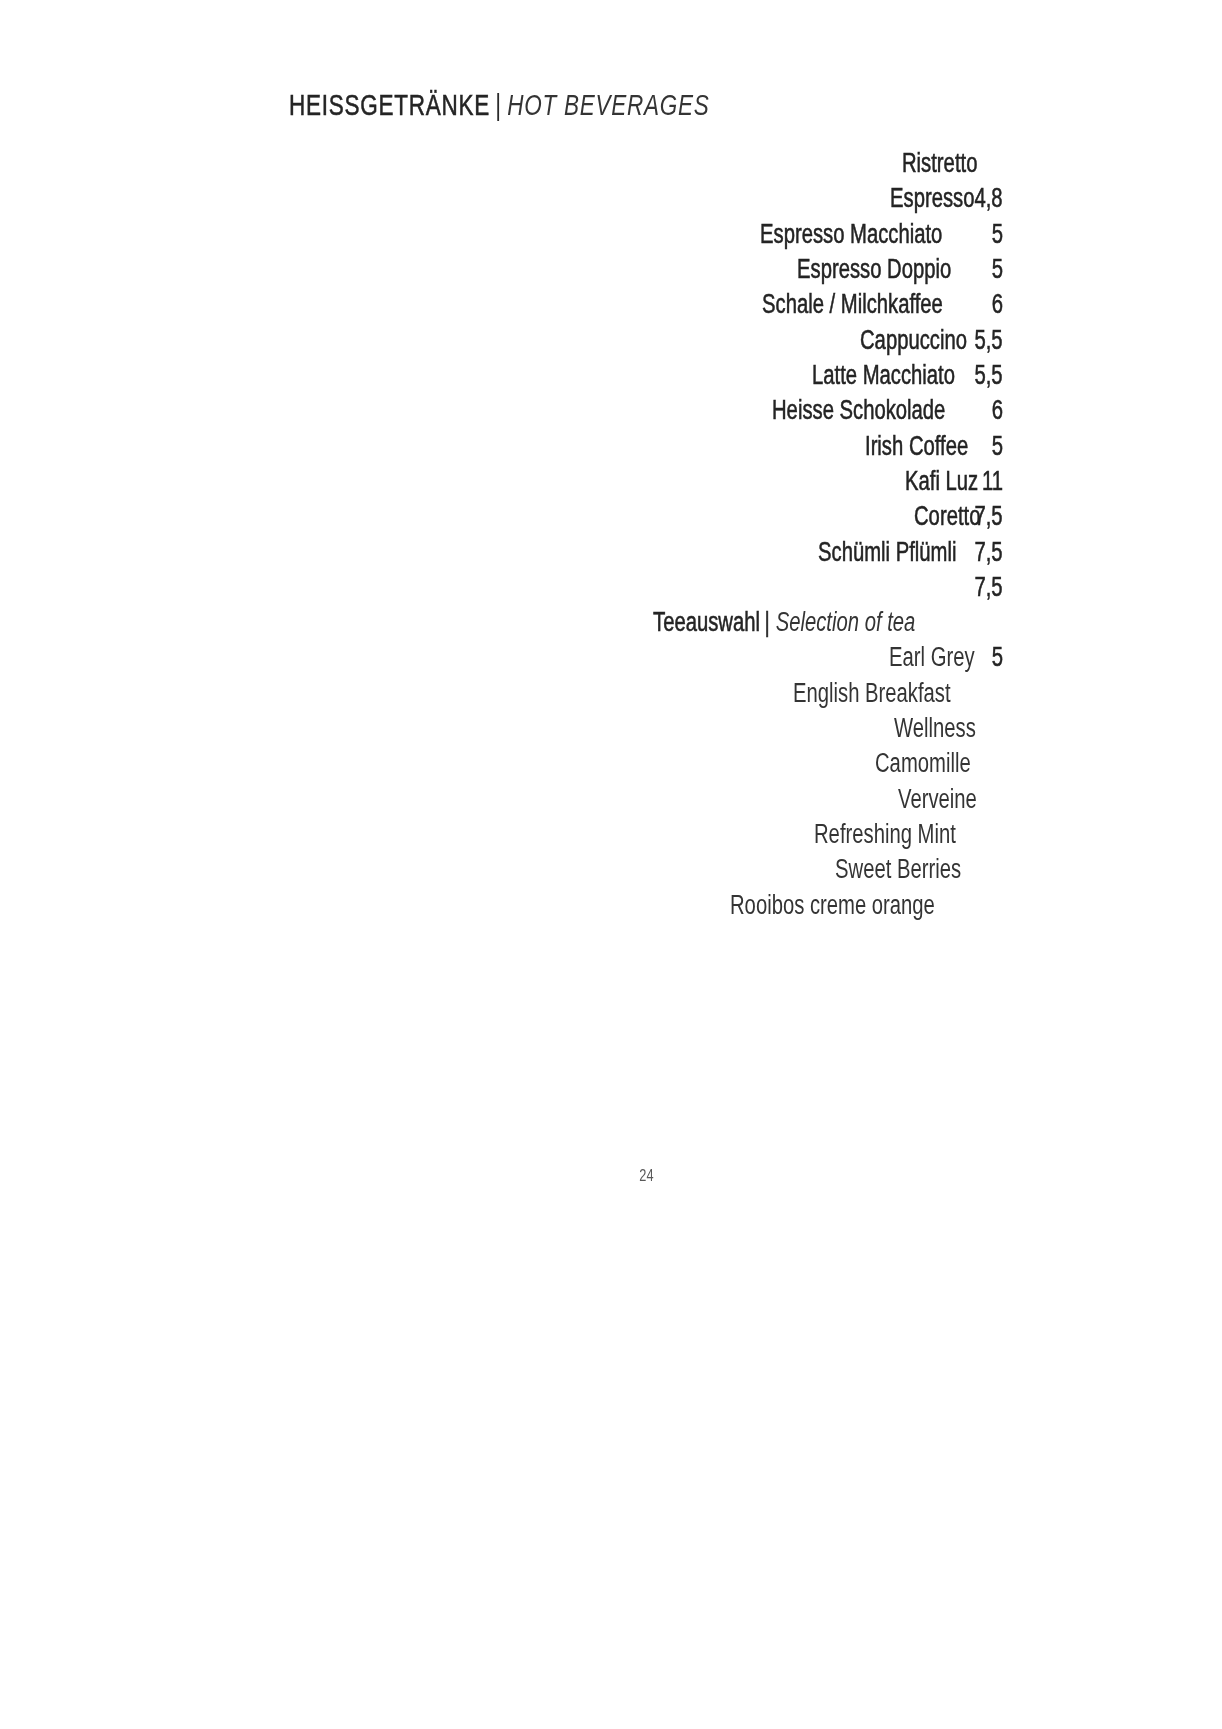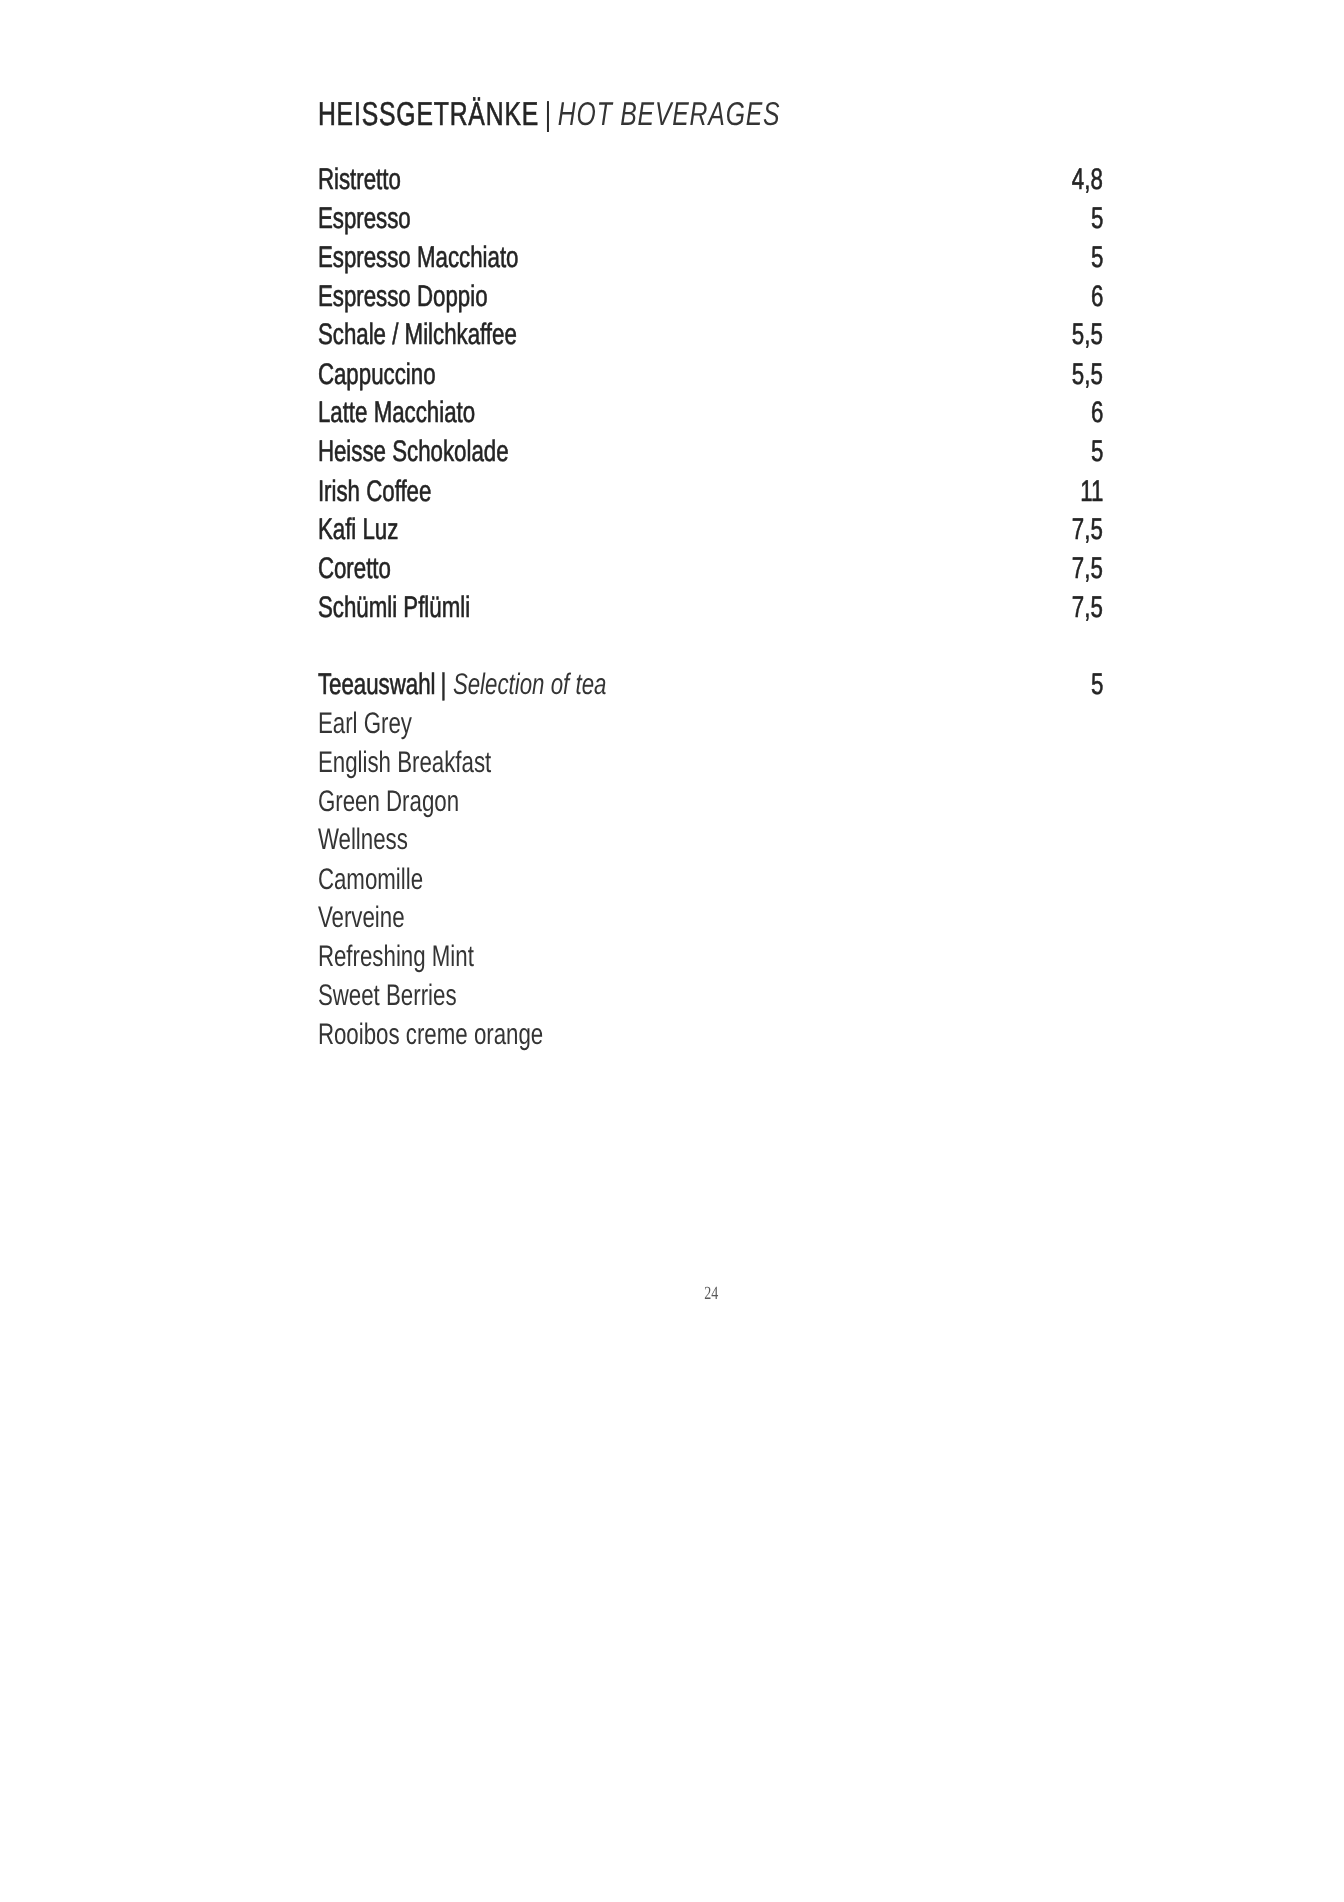--- a/index.html
+++ b/index.html
@@ -37,39 +37,39 @@
   .list {
     position: absolute;
     left: 289px;
     top: 145.9px;
     width: 714px;
     font-size: 27px;
   }
   .row {
     display: flex;
     justify-content: space-between;
-    align-items: flex-start;
+    align-items: flex-end;
     height: 35.33px;
     line-height: 35.33px;
     white-space: nowrap;
+    flex-direction: column;
   }
   .spacer-row { height: 35.33px; }
   .heading-sep { margin: 0 6px; -webkit-text-stroke: 0.55px currentColor; }
   .tea-heading-en { margin-left: 2px; }
 
   .page-number {
     position: absolute;
     left: 289px;
     top: 1164px;
     width: 714px;
     text-align: center;
     font-size: 17px;
     line-height: 24px;
     color: #595959;
-    font-family: Liberation Serif, serif;
   }
 </style>
 </head>
 <body>
 
 <div class="page">
 
   <header class="title-row">
     <span class="scale-left"><span class="semibold">HEISSGETRÄNKE</span><span class="title-sep">|</span><span class="italic light">HOT BEVERAGES</span></span>
   </header>
@@ -149,23 +149,20 @@
     <div id="tea-rows">
   <div class="row">
     <span class="scale-left light">Earl Grey</span>
   </div>
 
 
   <div class="row">
     <span class="scale-left light">English Breakfast</span>
   </div>
 
-  <div class="row">
-    <span class="scale-left light">Green Dragon</span>
-  </div>
 
 
 
   <div class="row">
     <span class="scale-left light">Wellness</span>
   </div>
 
   <div class="row">
     <span class="scale-left light">Camomille</span>
   </div>

